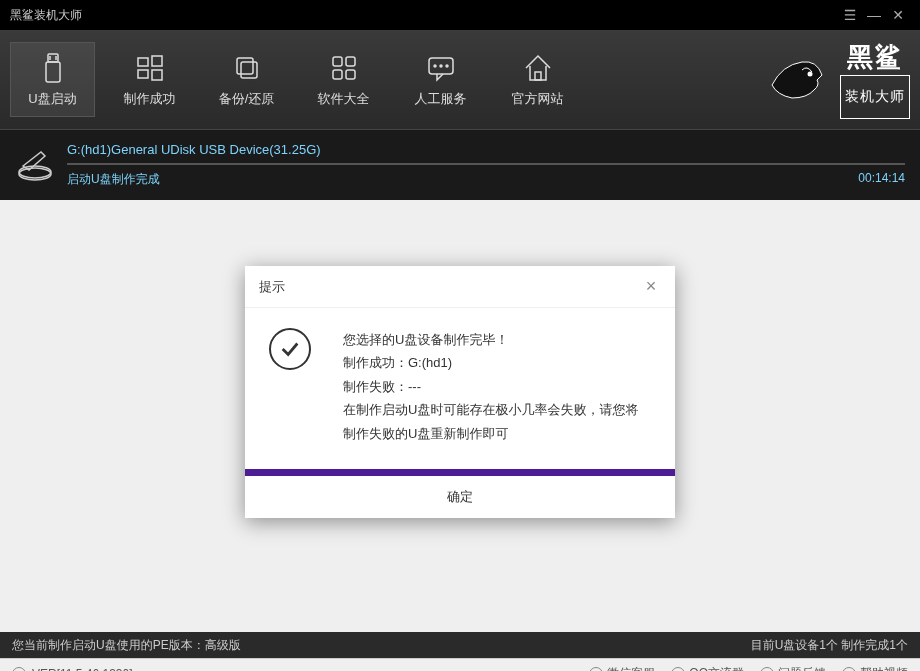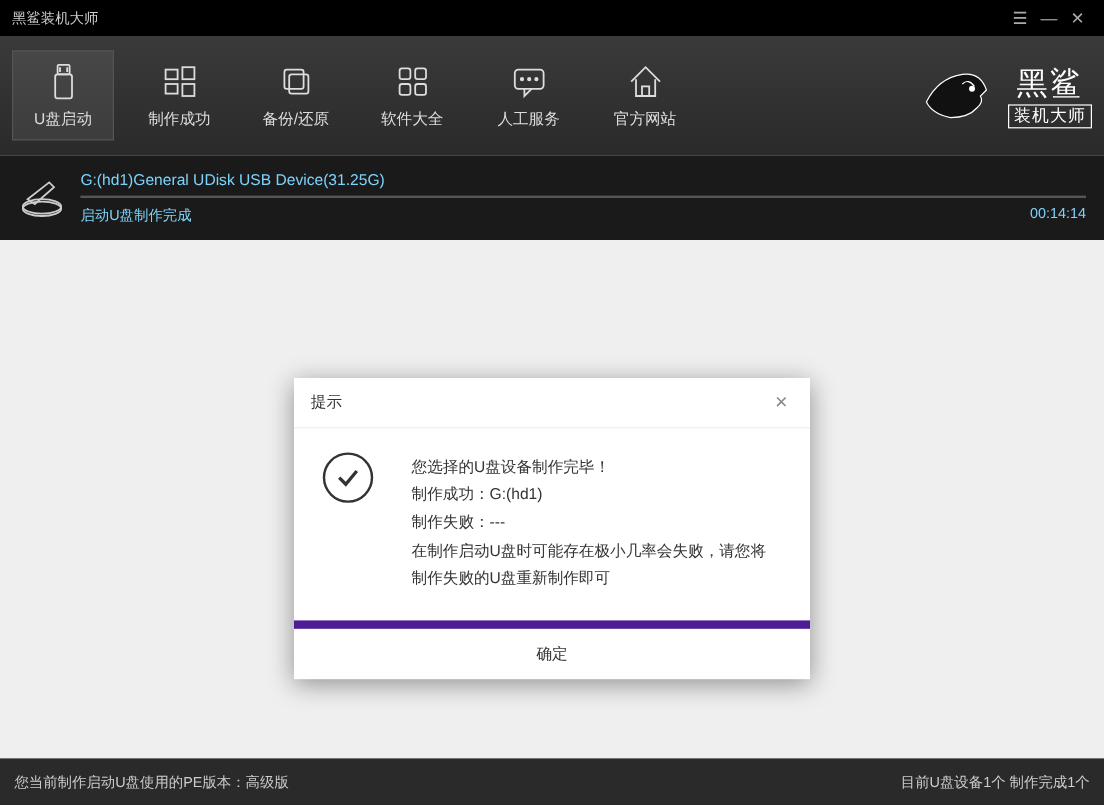--- a/index.html
+++ b/index.html
@@ -9,39 +9,39 @@
 .titlebar .title { flex: 1; }
 .titlebar .win-btn { width: 24px; text-align: center; color: #aaa; cursor: pointer; font-size: 14px; }
 
 .toolbar { height: 100px; background: linear-gradient(#3a3a3a, #2a2a2a); display: flex; align-items: center; padding: 0 10px; gap: 12px; border-bottom: 1px solid #444; }
 .tool-item { width: 85px; height: 75px; display: flex; flex-direction: column; align-items: center; justify-content: center; color: #ddd; font-size: 13px; cursor: pointer; border-radius: 0; gap: 6px; }
 .tool-item.active { background: rgba(255,255,255,0.08); border: 1px solid #555; }
 .tool-icon { width: 32px; height: 32px; display: flex; align-items: center; justify-content: center; }
 .tool-icon svg { stroke: #ddd; fill: none; stroke-width: 1.5; }
 .logo-area { margin-left: auto; display: flex; align-items: center; gap: 8px; color: #fff; }
 .logo-text { display: flex; flex-direction: column; align-items: center; }
-.logo-line1 { font-size: 26px; font-weight: normal; letter-spacing: 2px; }
-.logo-line2 { font-size: 14px; border: 1.5px solid #fff; padding: 0 4px; letter-spacing: 1px; text-align: center; }
+.logo-line1 { font-size: 26px; font-weight: bold; letter-spacing: 2px; }
+.logo-line2 { font-size: 14px; border: 1.5px solid #fff; padding: 12px 4px; letter-spacing: 1px; text-align: center; }
 
 .device-bar { background: #1a1a1a; padding: 12px 15px; display: flex; align-items: center; gap: 12px; color: #7dd3fc; font-size: 13px; }
 .device-info { flex: 1; }
 .device-name { font-weight: 500; margin-bottom: 4px; }
 .progress-line { height: 2px; background: #555; margin: 6px 0; }
 .status-row { display: flex; justify-content: space-between; font-size: 12px; }
 
 .content { background: #efefef; height: 432px; position: relative; }
 
-.statusbar { background: #2a2a2a; color: #ccc; font-size: 12px; display: flex; align-items: center; padding: 0 12px; height: 40px; }
+.statusbar { background: #2a2a2a; color: #ccc; font-size: 12px; display: flex; align-items: center; padding: 0 12px; height: 26px; }
 .statusbar .sb-left { flex: 1; }
 .verbar { background: #efefef; color: #555; font-size: 12px; display: flex; align-items: center; padding: 0 12px; height: 30px; border-top: 1px solid #ccc; gap: 16px; }
 .verbar .ver-left { flex: 1; display: flex; align-items: center; gap: 6px; }
 .ver-link { display: flex; align-items: center; gap: 4px; cursor: pointer; }
 .ver-icon { width: 14px; height: 14px; border: 1px solid #888; border-radius: 50%; display: inline-flex; align-items: center; justify-content: center; font-size: 9px; }
 
-.dialog-overlay { position: absolute; inset: 0; display: flex; align-items: center; justify-content: center; padding-top: 49px; }
+.dialog-overlay { position: absolute; inset: 0; display: flex; align-items: flex-start; justify-content: center; padding-top: 66px; }
 .dialog { width: 430px; background: #fff; box-shadow: 0 4px 20px rgba(0,0,0,0.4); font-size: 13px; color: #333; }
 .dialog-header { display: flex; align-items: center; padding: 10px 14px; border-bottom: 1px solid #eee; }
 .dialog-header .dlg-title { flex: 1; }
 .dialog-close { cursor: pointer; font-size: 18px; color: #888; width: 20px; text-align: center; }
 .dialog-body { padding: 20px 24px 24px; display: flex; gap: 32px; }
 .check-badge { width: 42px; height: 42px; border: 2.5px solid #333; border-radius: 50%; display: flex; align-items: center; justify-content: center; flex-shrink: 0; }
 .check-badge svg { width: 22px; height: 22px; stroke: #333; stroke-width: 3; fill: none; }
 .dialog-msg { line-height: 1.8; }
 .dialog-footer { border-top: 7px solid #4c1d95; padding: 12px; text-align: center; cursor: pointer; }
 </style>

